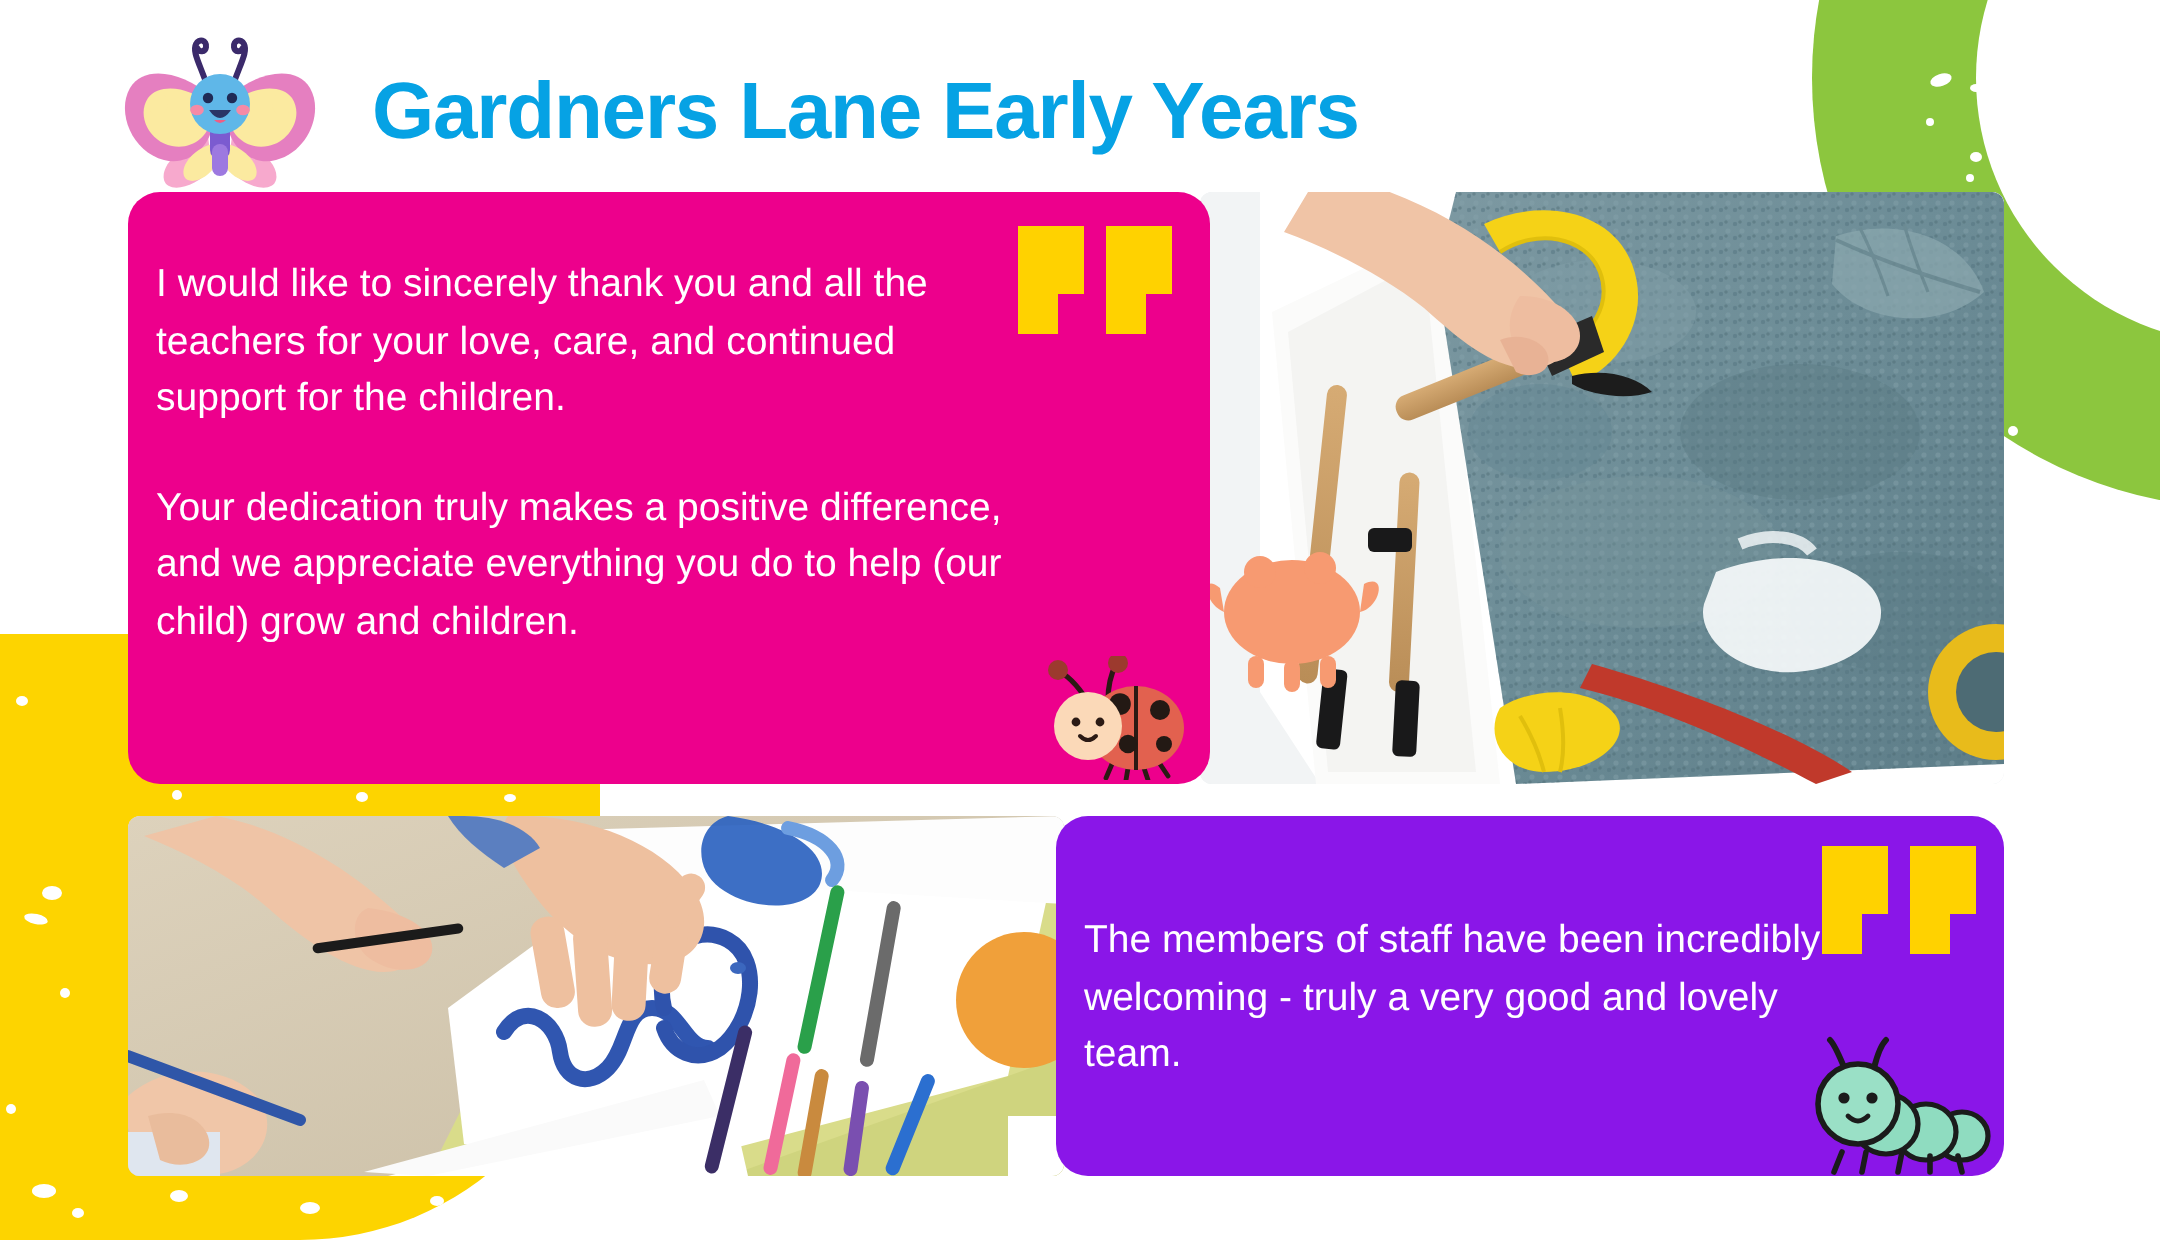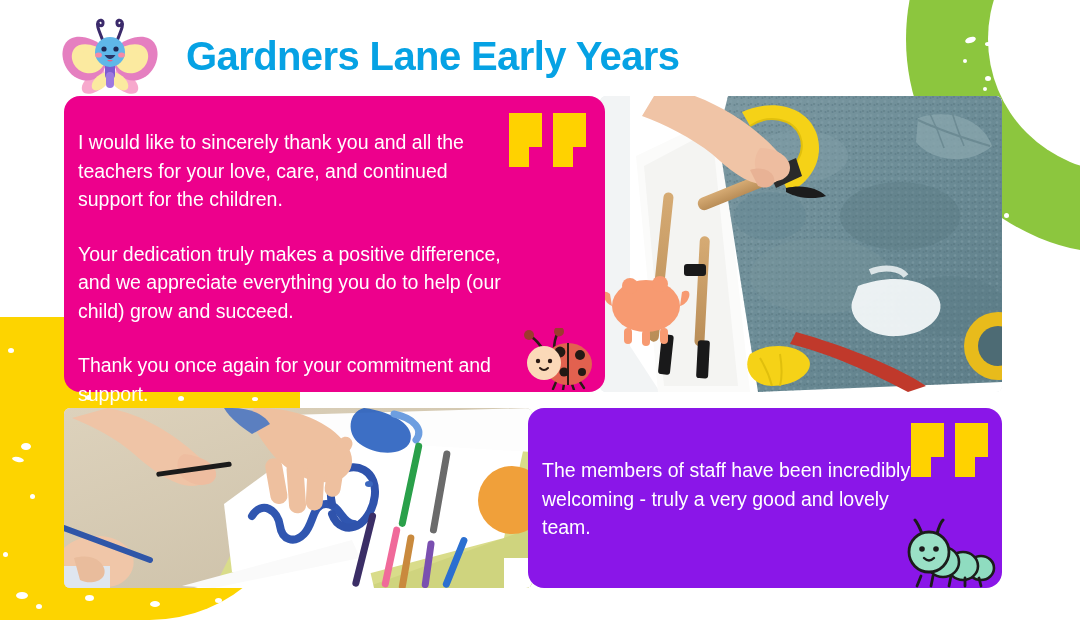--- a/index.html
+++ b/index.html
@@ -268,22 +268,21 @@
         <div class="tail"></div>
       </div>
     <div class="qmark">
         <div class="bar"></div>
         <div class="tail"></div>
       </div>
   </div>
 
   <div class="quote-text" style="left:78px;top:128px;width:428px;">
     <p>I would like to sincerely thank you and all the teachers for your love, care, and continued support for the children.</p>
-    <p>Your dedication truly makes a positive difference, and we appreciate everything you do to help (our child) grow and succeed.</p>
-    <p>Thank you once again for your commitment and support.</p>
+    <p>Your dedication truly makes a positive difference, and we appreciate everything you do to help (our child) grow and children.</p>
   </div>
 
   <div class="creature" style="left:520px;top:328px;">
     <svg width="78" height="62" viewBox="0 0 78 62" aria-hidden="true">
       <path d="M26 26 C20 16 14 10 10 8" fill="none" stroke="#2b1a14" stroke-width="2.6" stroke-linecap="round"></path>
       <path d="M34 22 C34 14 36 8 38 4" fill="none" stroke="#2b1a14" stroke-width="2.6" stroke-linecap="round"></path>
       <circle cx="9" cy="7" r="5" fill="#9c3a2e"></circle>
       <circle cx="39" cy="3.5" r="5" fill="#9c3a2e"></circle>
       <path d="M36 54 L33 61 M44 56 L43 62 M52 56 L54 62 M60 54 L64 60" stroke="#2b1a14" stroke-width="2.4" stroke-linecap="round" fill="none"></path>
       <ellipse cx="48" cy="36" rx="24" ry="21" fill="#e2614f"></ellipse>

